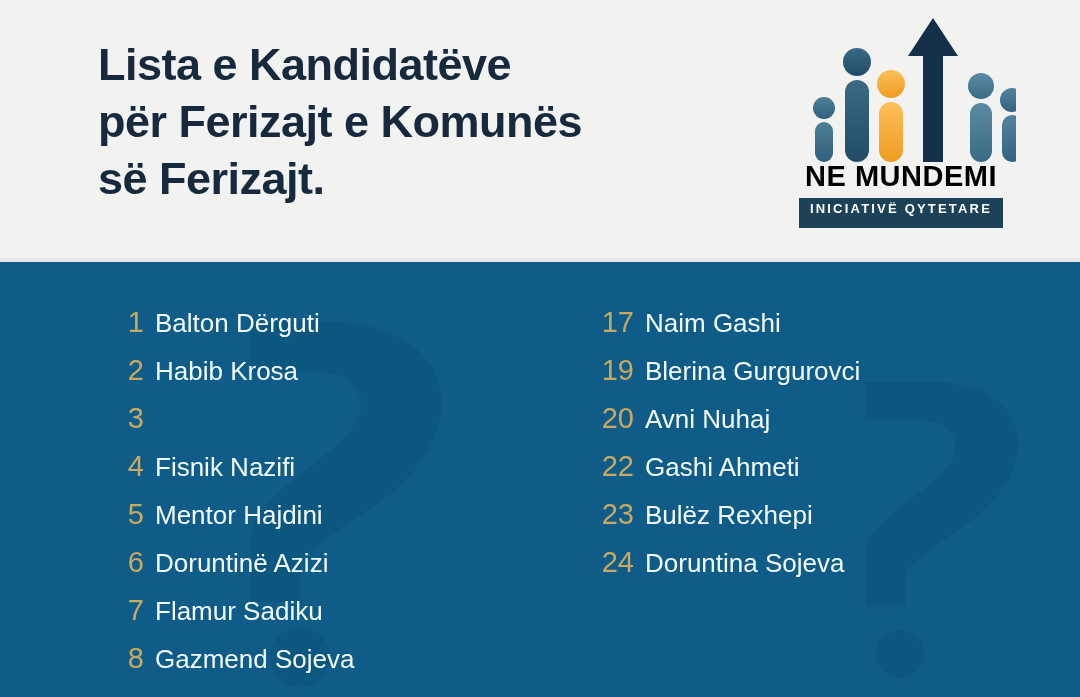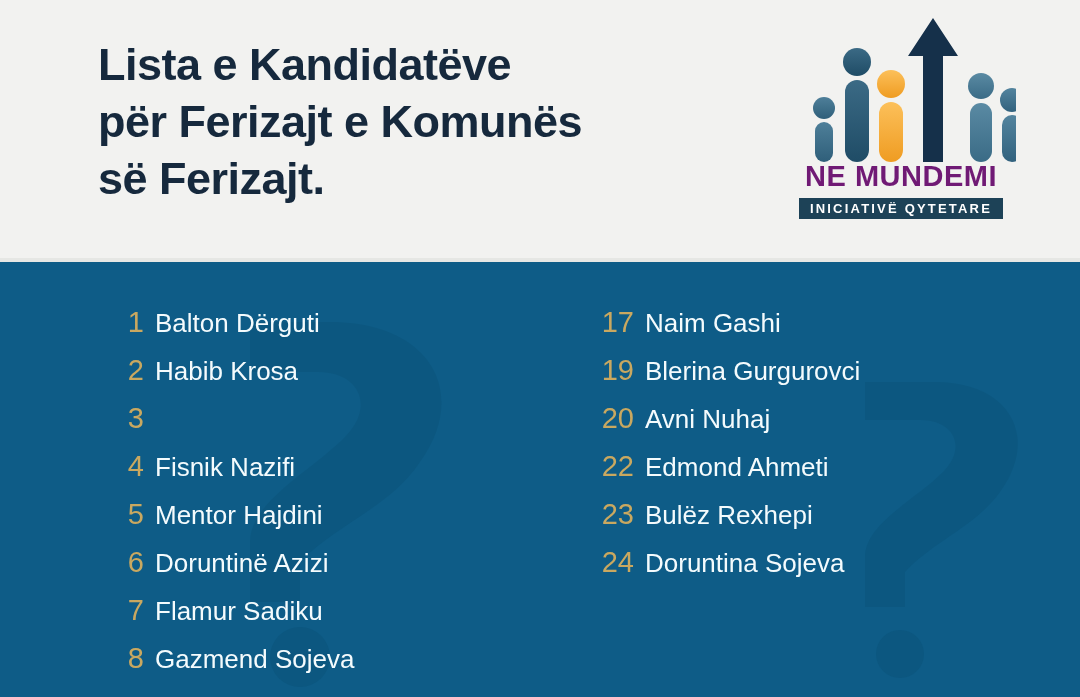--- a/index.html
+++ b/index.html
@@ -69,33 +69,33 @@
     top: 0;
     width: 230px;
     height: 148px;
   }
   .logo-wordmark {
     position: absolute;
     left: 0;
     top: 146px;
     width: 230px;
     text-align: center;
-    color: #701a75;
+    color: #000000;
     font-size: 29px;
     font-weight: bold;
     letter-spacing: 0.5px;
     line-height: 32px;
     white-space: nowrap;
   }
   .logo-sub {
     position: absolute;
     left: 13px;
     top: 184px;
     width: 204px;
-    height: 21px;
+    height: 30px;
     background: #1d4257;
     color: #ffffff;
     font-size: 13px;
     font-weight: bold;
     letter-spacing: 2.2px;
     text-align: center;
     line-height: 22px;
     box-sizing: border-box;
     white-space: nowrap;
   }
@@ -280,21 +280,21 @@
         <div class="row">
           <span class="row-num">19</span>
           <span class="row-name">Blerina Gurgurovci</span>
         </div>
         <div class="row">
           <span class="row-num">20</span>
           <span class="row-name">Avni Nuhaj</span>
         </div>
         <div class="row">
           <span class="row-num">22</span>
-          <span class="row-name">Edmond Ahmeti</span>
+          <span class="row-name">Gashi Ahmeti</span>
         </div>
         <div class="row">
           <span class="row-num">23</span>
           <span class="row-name">Bulëz Rexhepi</span>
         </div>
         <div class="row">
           <span class="row-num">24</span>
           <span class="row-name">Doruntina Sojeva</span>
         </div>
       </div>

